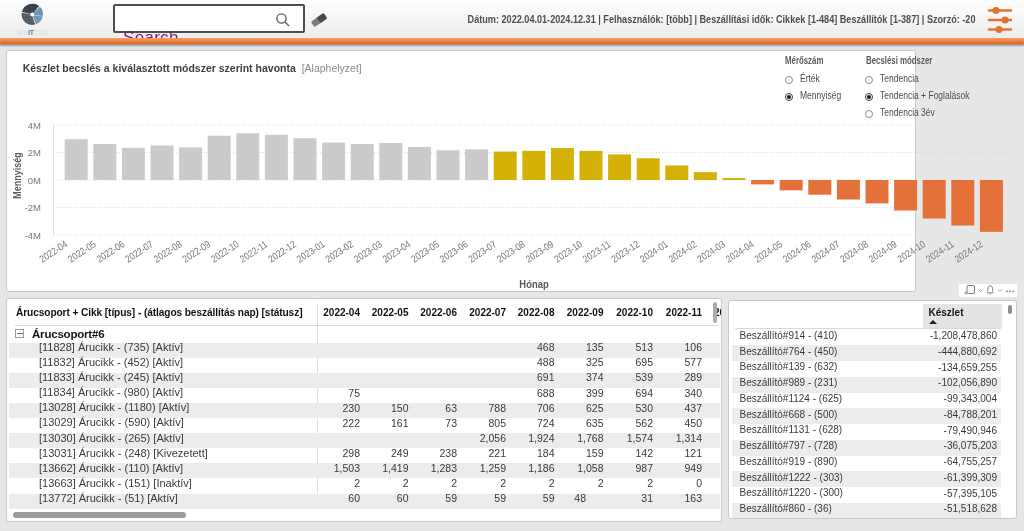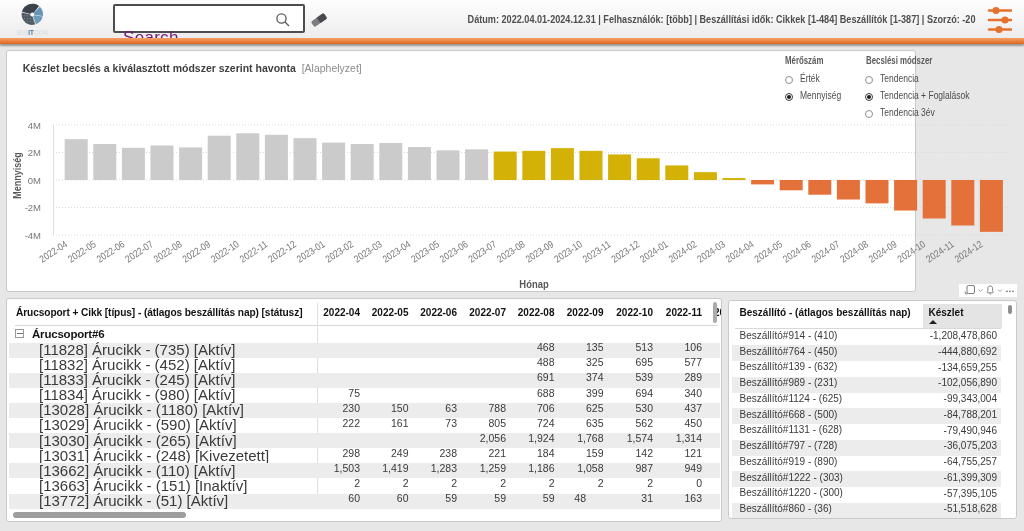--- a/index.html
+++ b/index.html
@@ -15,21 +15,21 @@
   color:#4f4f4f; white-space:nowrap; transform:scaleX(0.911); transform-origin:100% 0; }
 .panel { position:absolute; background:#fff; border:1px solid #c9c9c9; border-radius:3px; }
 .title { position:absolute; left:15.7px; top:11.5px; font-size:10.5px; line-height:11px; white-space:nowrap; }
 .title b { color:#3f3f3f; } .title span { color:#8b8b8b; }
 .rh { position:absolute; font-size:10px; font-weight:bold; color:#5a5a5a; white-space:nowrap;
   transform:scaleX(0.785); transform-origin:0 0; }
 .rl { font-size:10px; color:#4c4c4c; white-space:nowrap; transform:scaleX(0.85); transform-origin:0 0; }
 .lth { position:absolute; left:8.9px; top:6.5px; font-size:10.5px; font-weight:bold; color:#121212;
   white-space:nowrap; letter-spacing:-0.1px; transform:scaleX(0.967); transform-origin:0 0; }
 .lch { position:absolute; top:8px; font-size:10px; font-weight:bold; color:#121212; text-align:right; }
-.lrl { position:absolute; left:32px; font-size:15px; color:#3a3a3a; white-space:nowrap; }
+.lrl { position:absolute; left:32px; font-size:11px; color:#3a3a3a; white-space:nowrap; }
 .lnum { position:absolute; width:60px; font-size:10.5px; color:#3a3a3a; text-align:right; }
 .rth { position:absolute; font-size:10px; font-weight:bold; color:#121212; white-space:nowrap; }
 .rrl { position:absolute; left:10.5px; font-size:10px; color:#3a3a3a; white-space:nowrap; }
 .rnum { position:absolute; left:168px; width:100px; font-size:10px; color:#3a3a3a; text-align:right; }
 </style></head>
 <body>
 <div class="topbar">
 <svg width="56" height="42" style="position:absolute;left:10px;top:2px">
 <defs>
         <pattern id="dots" width="3" height="3" patternUnits="userSpaceOnUse">
@@ -294,21 +294,20 @@
 <div class="lnum" style="left:487.5px;top:193.2px">59</div>
 <div class="lnum" style="left:519px;top:193.2px">48</div>
 <div class="lnum" style="left:586.0px;top:193.2px">31</div>
 <div class="lnum" style="left:635.0px;top:193.2px">163</div>
 <div style="position:absolute;left:705.5px;top:3px;width:4.5px;height:21px;background:#ababab;border-radius:2.5px"></div>
 <div style="position:absolute;left:6px;top:213px;width:173px;height:5.5px;background:#9d9d9d;border-radius:3px"></div>
 </div>
 
 <div class="panel" style="left:728px;top:300px;width:288.5px;height:218.5px;overflow:hidden">
 <div style="position:absolute;left:193.5px;top:3px;width:79px;height:23.5px;background:#e4e4e4"></div>
-<div class="rth" style="left:10.5px;top:6px;width:240px">Beszállító - (átlagos beszállítás nap)</div>
 <div class="rth" style="left:199.5px;top:6px;width:70px">Készlet</div>
 <div style="position:absolute;left:199.8px;top:18.7px;width:0;height:0;border-left:4px solid transparent;border-right:4px solid transparent;border-bottom:4.5px solid #222"></div>
 <div style="position:absolute;left:6px;top:26.5px;width:266px;height:1px;background:#d9d9d9"></div>
 <div style="position:absolute;left:3px;top:28.6px;width:268.5px;height:15.74px;"></div>
 <div class="rrl" style="top:28.9px">Beszállító#914 - (410)</div>
 <div class="rnum" style="top:29.2px">-1,208,478,860</div>
 <div style="position:absolute;left:3px;top:44.3px;width:268.5px;height:15.74px;background:#ececec;"></div>
 <div class="rrl" style="top:44.6px">Beszállító#764 - (450)</div>
 <div class="rnum" style="top:44.9px">-444,880,692</div>
 <div style="position:absolute;left:3px;top:60.1px;width:268.5px;height:15.74px;"></div>

